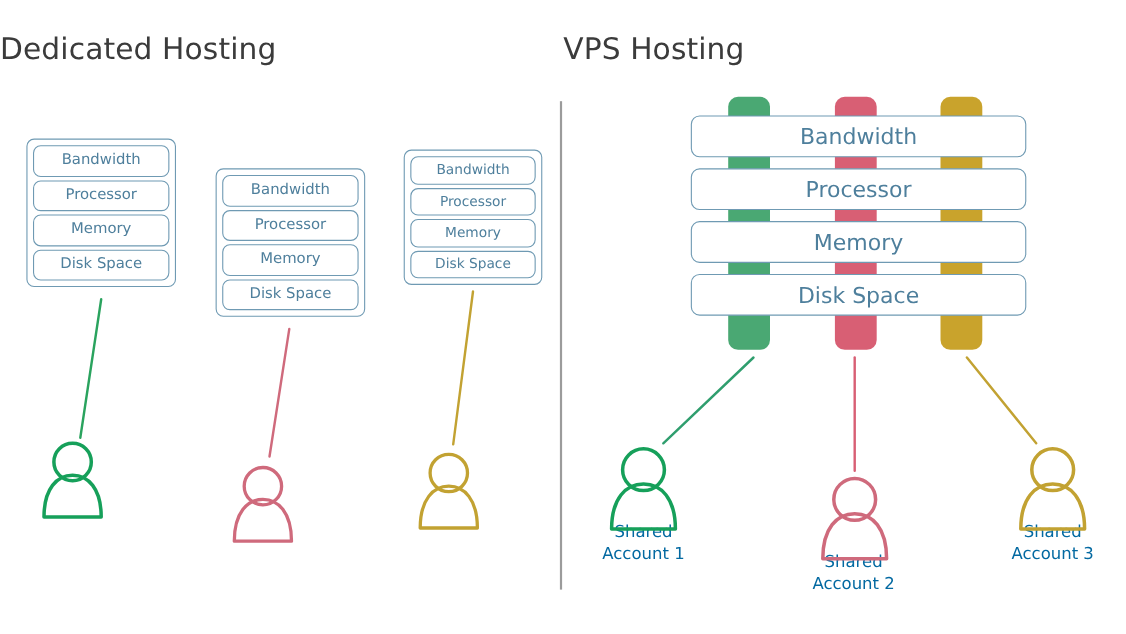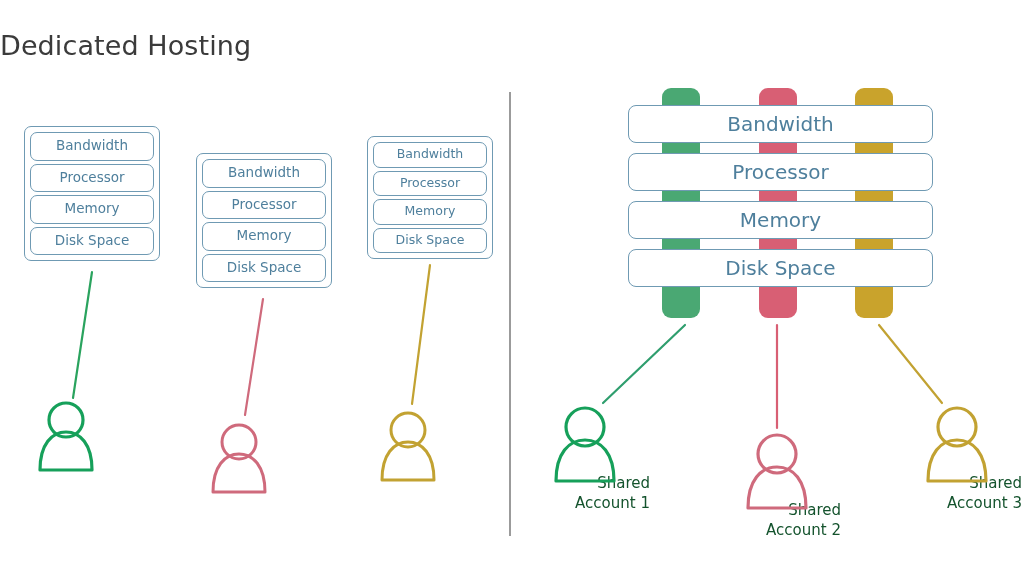--- a/index.html
+++ b/index.html
@@ -128,37 +128,38 @@
     white-space: nowrap;
   }
   #vps-row-0 { top: 17px;  }
   #vps-row-1 { top: 65px;  }
   #vps-row-2 { top: 113px; }
   #vps-row-3 { top: 161px; }
 
   
   .acct-label {
     position: absolute;
-    color: #14532d;
+    color: #0369a1;
     font-size: 15px;
     line-height: 1.35;
-    text-align: right;
+    text-align: center;
     white-space: pre-line;
     width: 130px;
   }
   #acct-label-1 { left: 520px; top: 473px; }
   #acct-label-2 { left: 711px; top: 500px; }
   #acct-label-3 { left: 892px; top: 473px; }
 </style>
 </head>
 <body>
 
 <div id="canvas">
 
   <div class="section-title" id="title-dedicated">Dedicated Hosting</div>
+  <div class="section-title" id="title-vps">VPS Hosting</div>
 
   <div id="divider"></div>
 
   <div class="server" id="server-1">
     <div class="res-box">Bandwidth</div>
     <div class="res-box">Processor</div>
     <div class="res-box">Memory</div>
     <div class="res-box">Disk Space</div>
   </div>
 

